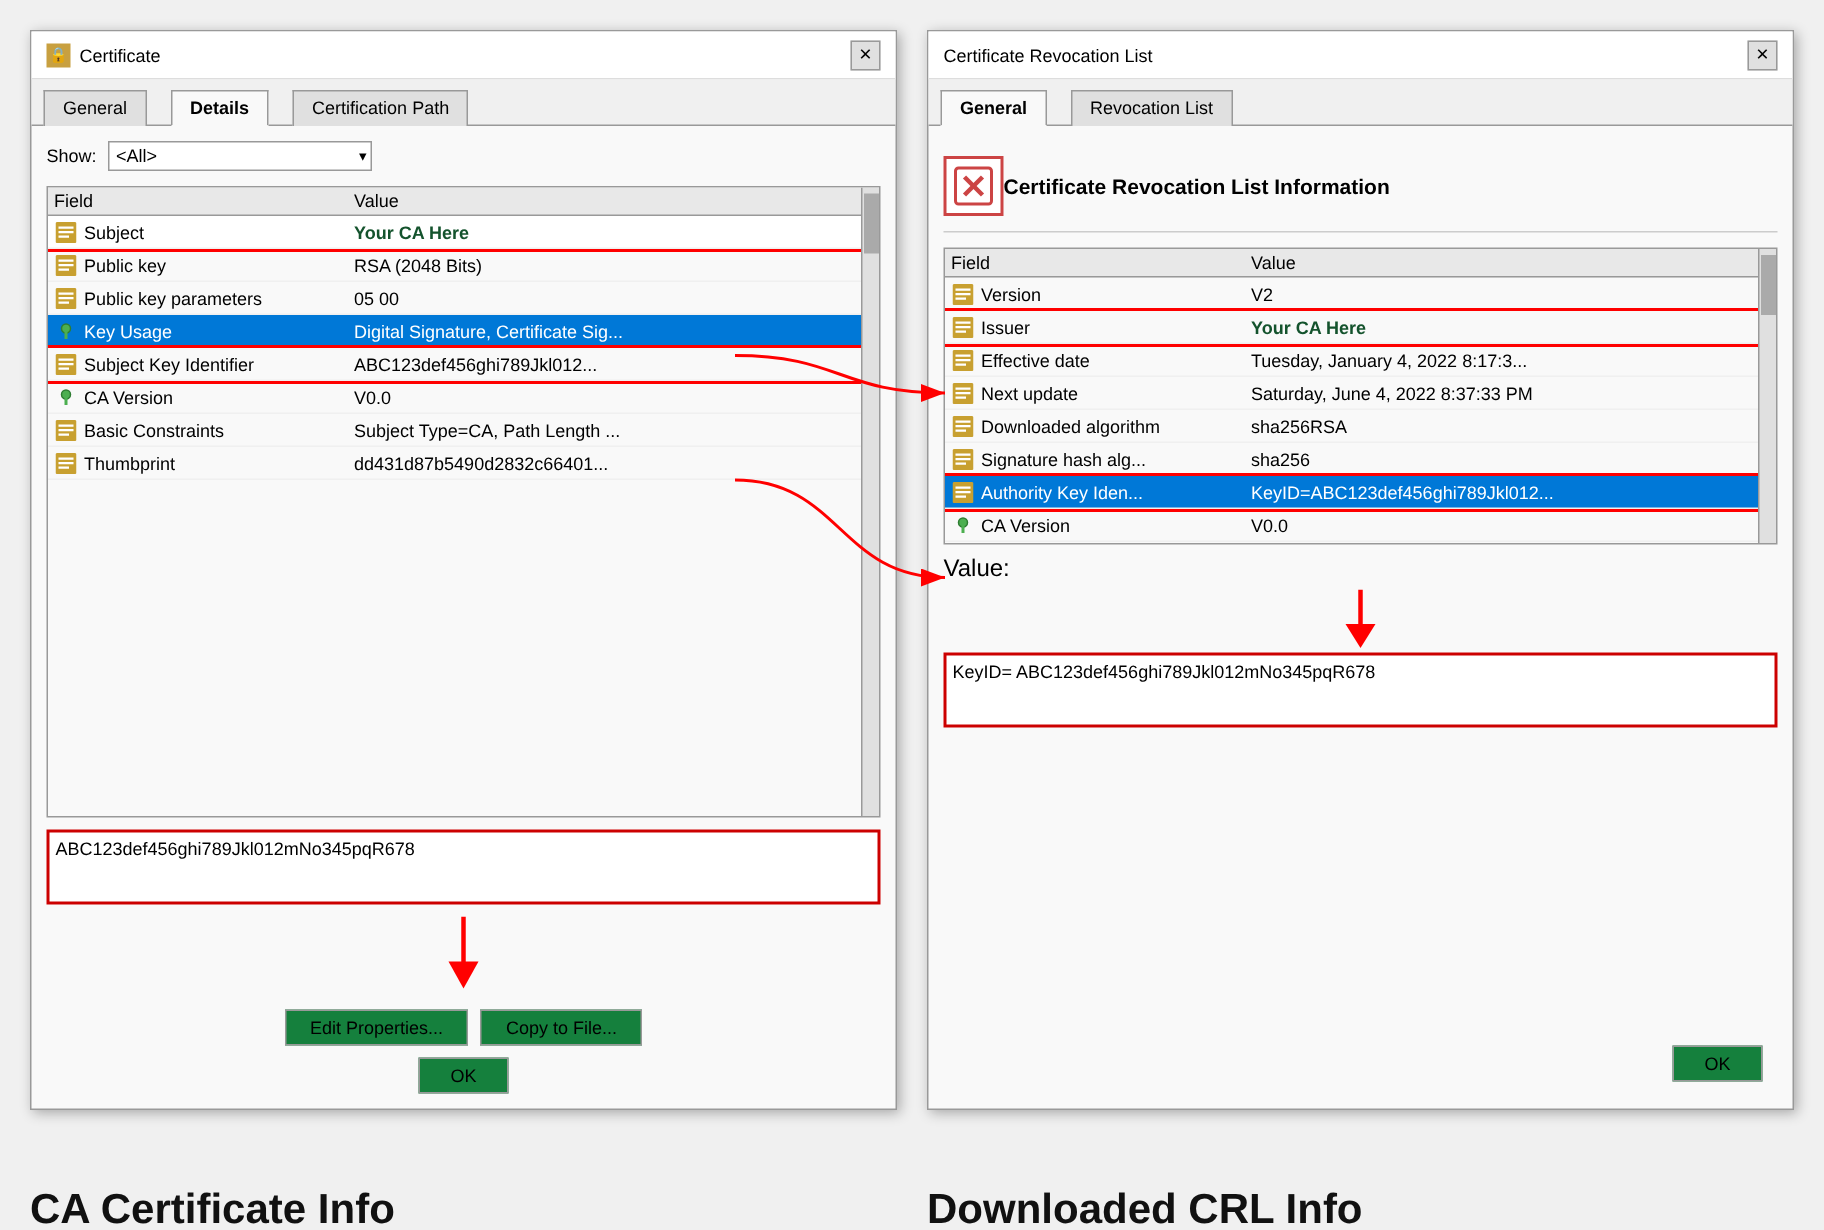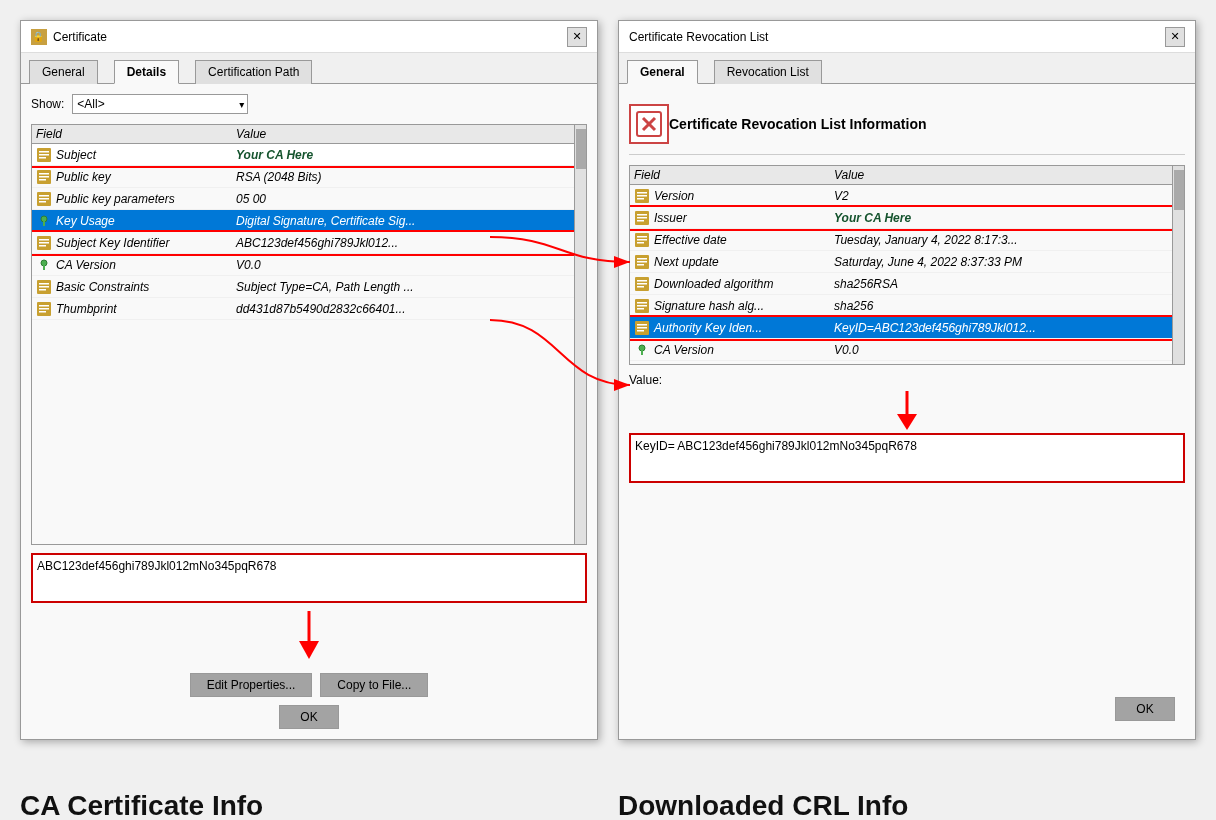--- a/index.html
+++ b/index.html
@@ -223,21 +223,21 @@
     .dialog-footer {
       display: flex;
       justify-content: center;
       gap: 8px;
       padding: 8px 0 4px 0;
     }
 
     .btn {
       padding: 4px 16px;
       border: 1px solid #999;
-      background: #a3a3a3;
+      background: #15803d;
       cursor: pointer;
       font-size: 12px;
       min-width: 60px;
     }
 
     
     .crl-dialog {
       width: 580px;
       height: 720px;
       margin-left: 20px;
@@ -320,21 +320,20 @@
       margin-top: 4px;
     }
 
     .field-table-with-scroll {
       display: flex;
       flex-direction: row;
       flex: 1;
       border: 1px solid #999;
       margin-bottom: 8px;
       overflow: hidden;
-      font-style: italic;
     }
 
     .field-table-inner {
       flex: 1;
       overflow: hidden;
       display: flex;
       flex-direction: column;
     }
   </style>
 </head>
@@ -654,21 +653,21 @@
               <div class="field-value">0a</div>
             </div>
 
           </div>
         </div>
         <div class="scrollbar-area">
           <div class="scroll-thumb"></div>
         </div>
       </div>
 
-      <div style="font-size:12px; margin-bottom:4px;">Value:</div>
+      <div style="font-size:16px; margin-bottom:4px;">Value:</div>
 
       <div style="display:flex; justify-content:center; margin-bottom:2px;">
         <svg width="40" height="40">
           <line x1="20" y1="0" x2="20" y2="28" stroke="red" stroke-width="3"></line>
           <polygon points="10,23 30,23 20,39" fill="red"></polygon>
         </svg>
       </div>
 
       <div class="value-box highlighted-border">
         <span>KeyID= ABC123def456ghi789Jkl012mNo345pqR678</span>

